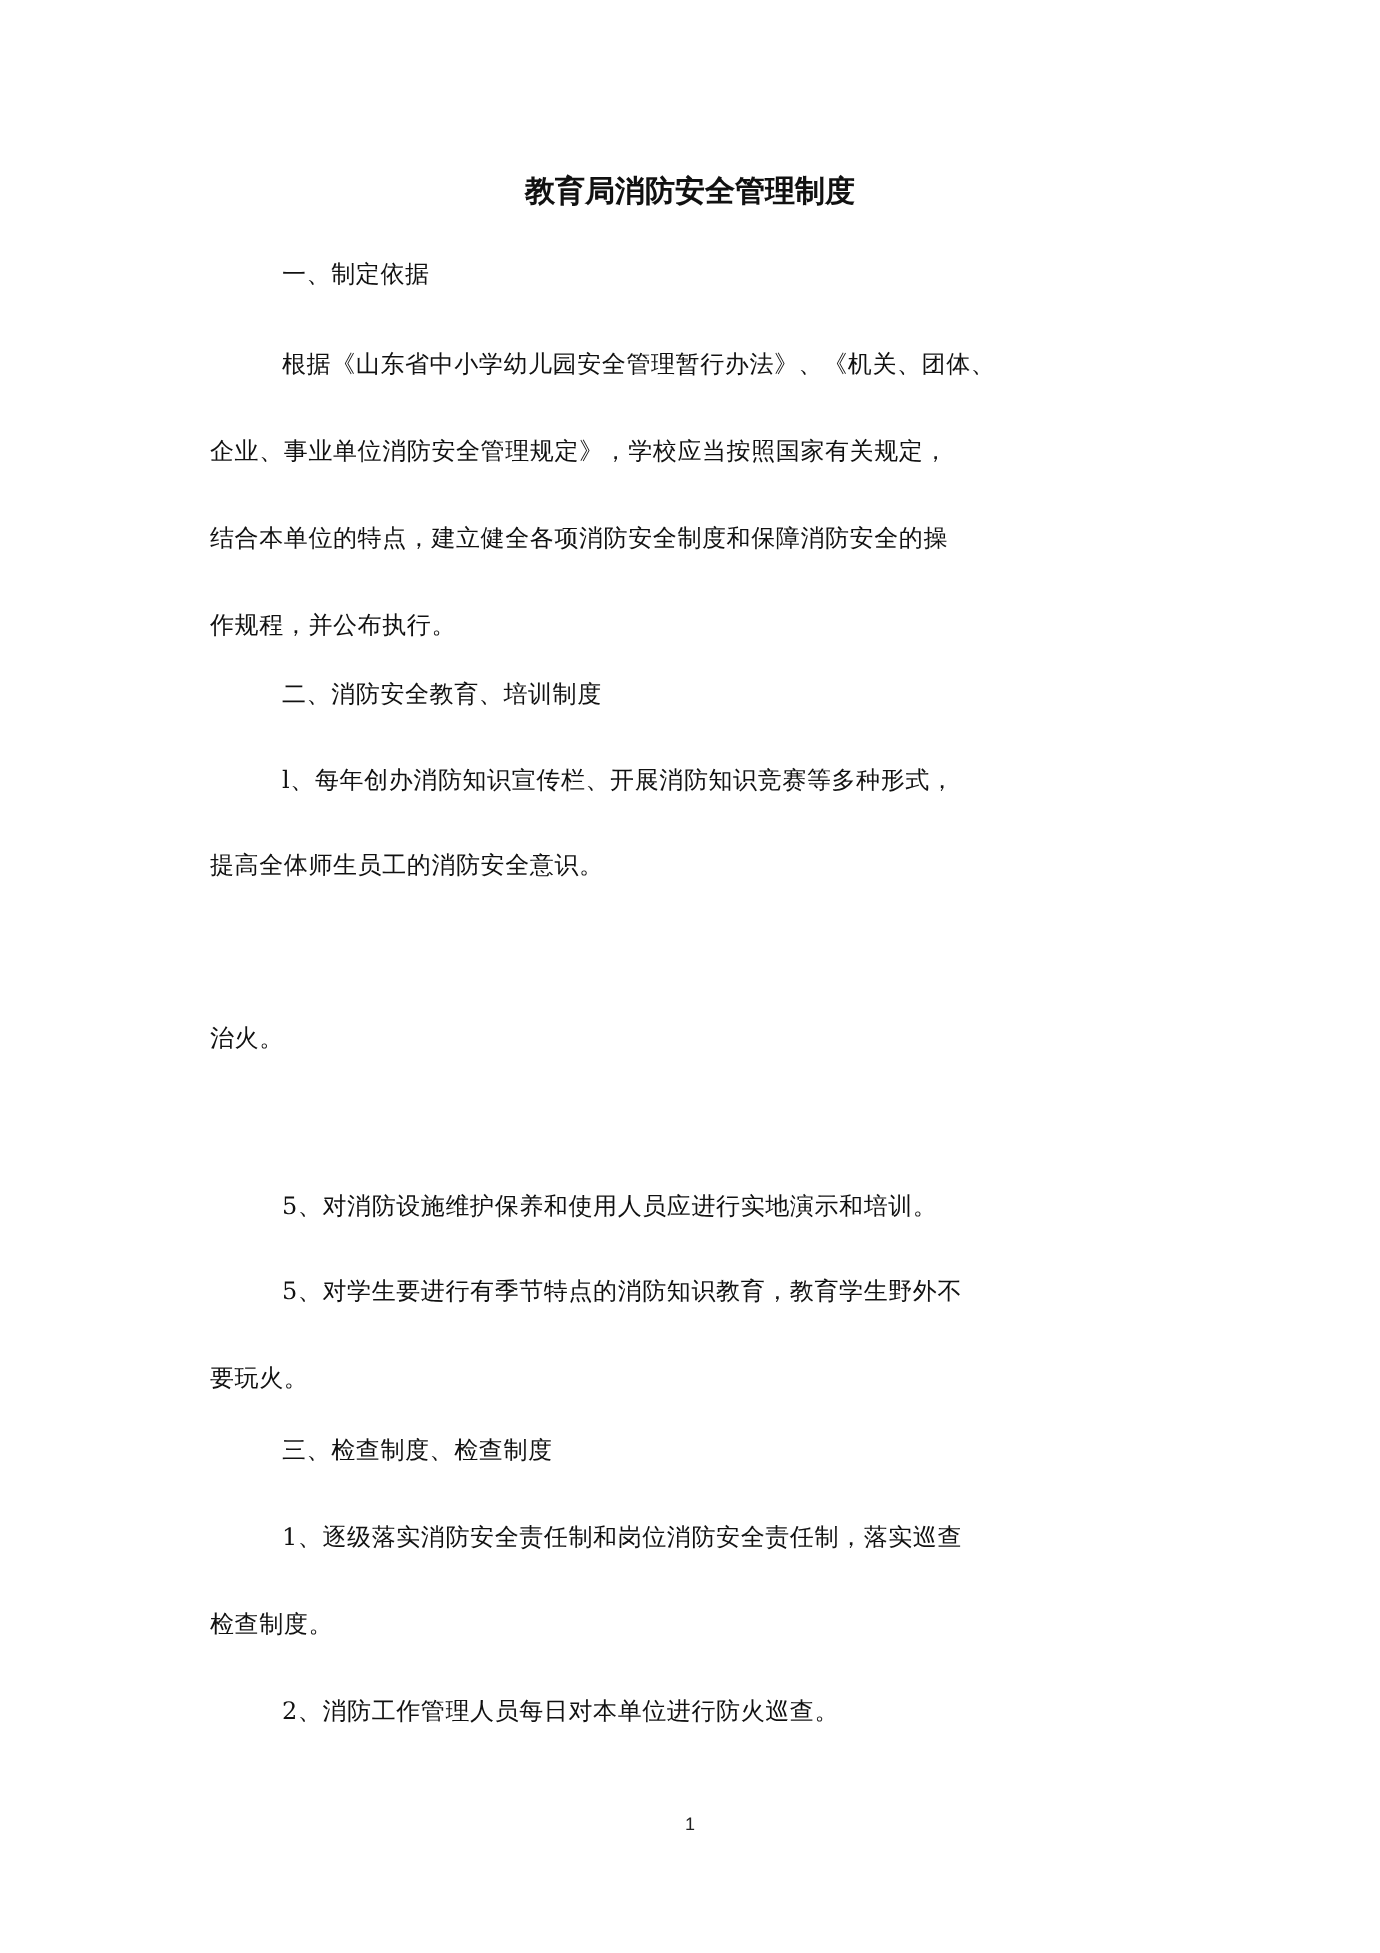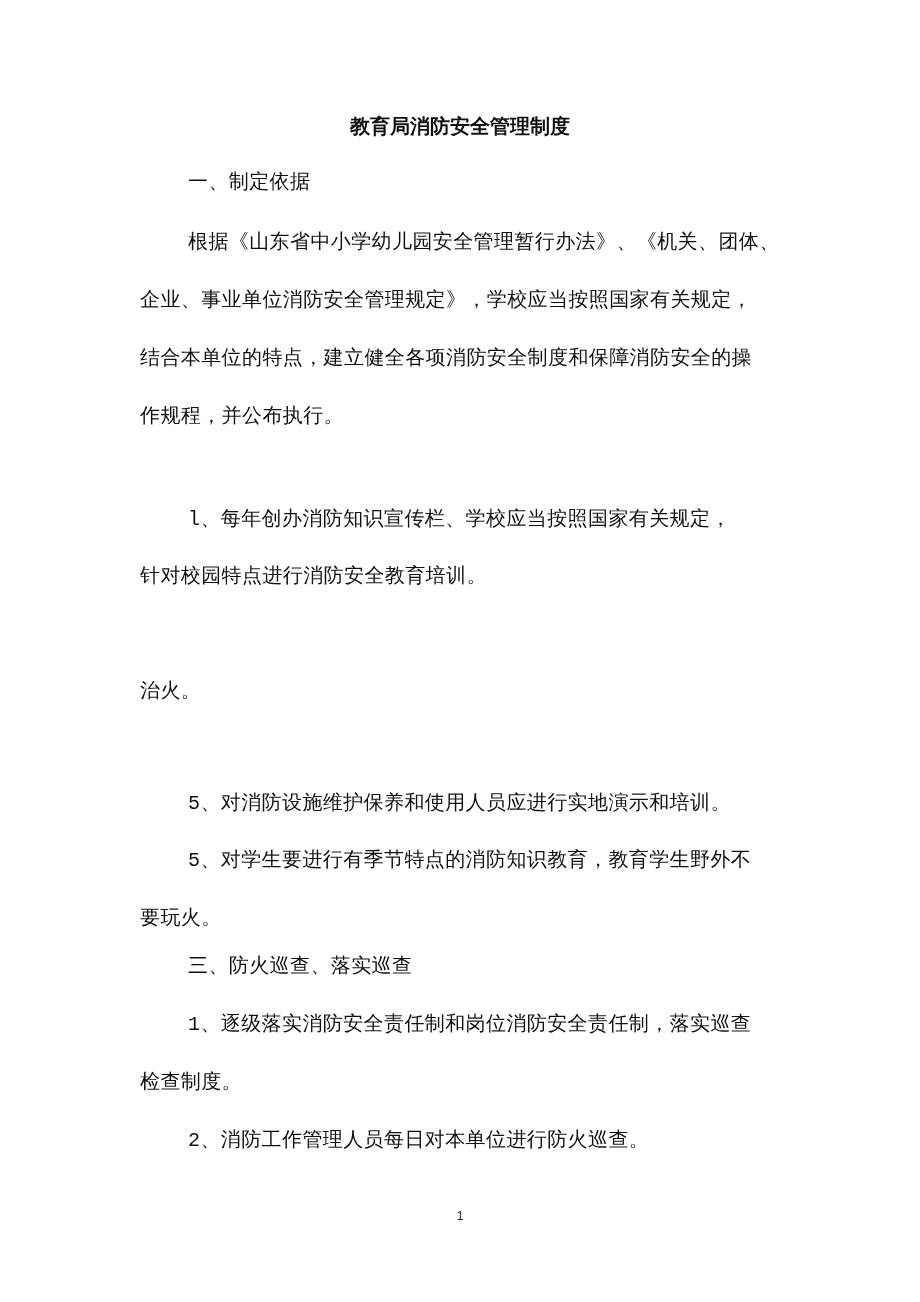--- a/index.html
+++ b/index.html
@@ -23,32 +23,31 @@
       background: #ffffff;
     }
     .title {
       position: absolute;
       top: 113px;
       left: 0;
       width: 920px;
       text-align: center;
       font-size: 20px;
       font-weight: bold;
-      font-family: Liberation Mono, monospace;
+      font-family: Liberation Serif, serif;
       letter-spacing: 0px;
       line-height: 30px;
     }
     .line {
       position: absolute;
       left: 140px;
-      font-size: 20px;
+      font-size: 16px;
       line-height: 30px;
       white-space: nowrap;
       letter-spacing: 0.4px;
-      font-family: Liberation Mono, monospace;
     }
     .line.indent { left: 188px; }
     .footer-page-number {
       position: absolute;
       top: 1209px;
       left: 0;
       width: 920px;
       text-align: center;
       font-size: 12px;
       font-family: "Liberation Sans", sans-serif;
@@ -60,26 +59,27 @@
 
 <div class="page">
   <div class="title">教育局消防安全管理制度</div>
 
   <div class="line indent" style="top:168px">一、制定依据</div>
   <div class="line indent" style="top:228px">根据《山东省中小学幼儿园安全管理暂行办法》、《机关、团体、</div>
   <div class="line" style="top:286px">企业、事业单位消防安全管理规定》，学校应当按照国家有关规定，</div>
   <div class="line" style="top:344px">结合本单位的特点，建立健全各项消防安全制度和保障消防安全的操</div>
   <div class="line" style="top:402px">作规程，并公布执行。</div>
 
-  <div class="line indent" style="top:505px">l、每年创办消防知识宣传栏、学校应当按照国家有关规定，</div>
-  <div class="line" style="top:562px">针对校园特点进行消防安全教育培训。</div>
+  <div class="line indent" style="top:448px">二、消防安全教育、培训制度</div>
+  <div class="line indent" style="top:505px">l、每年创办消防知识宣传栏、开展消防知识竞赛等多种形式，</div>
+  <div class="line" style="top:562px">提高全体师生员工的消防安全意识。</div>
   <div class="line" style="top:677px">治火。</div>
   <div class="line indent" style="top:789px">5、对消防设施维护保养和使用人员应进行实地演示和培训。</div>
   <div class="line indent" style="top:846px">5、对学生要进行有季节特点的消防知识教育，教育学生野外不</div>
   <div class="line" style="top:904px">要玩火。</div>
 
-  <div class="line indent" style="top:952px">三、防火巡查、落实巡查</div>
+  <div class="line indent" style="top:952px">三、检查制度、检查制度</div>
   <div class="line indent" style="top:1010px">1、逐级落实消防安全责任制和岗位消防安全责任制，落实巡查</div>
   <div class="line" style="top:1068px">检查制度。</div>
   <div class="line indent" style="top:1126px">2、消防工作管理人员每日对本单位进行防火巡查。</div>
 
   <div class="footer-page-number">1</div>
 </div>
 
 </body></html>

